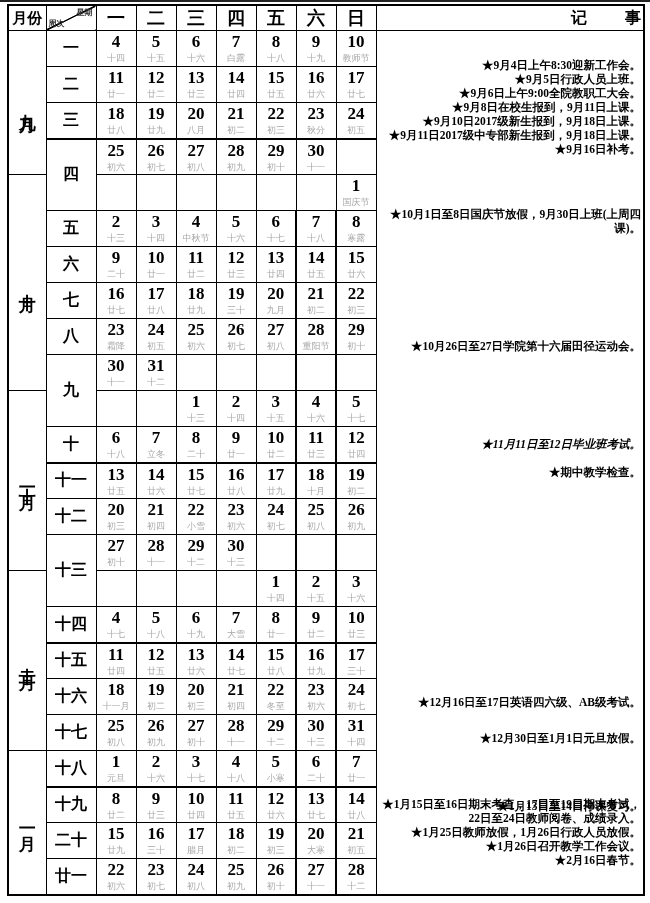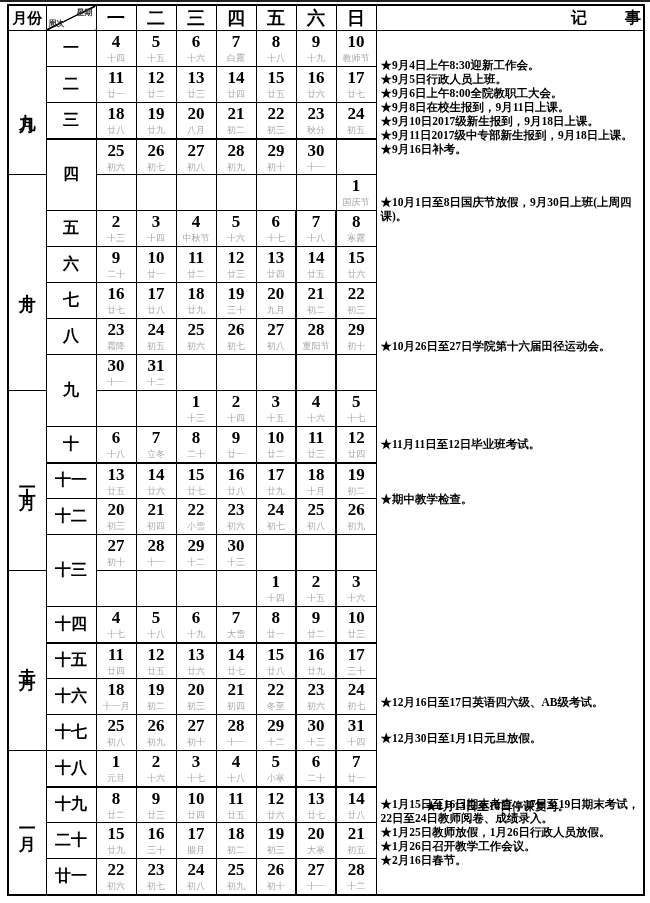--- a/index.html
+++ b/index.html
@@ -41,21 +41,21 @@
   .num { font-size:17px; font-weight:bold; line-height:18px; height:18px; padding-top:2px; }
   .lunar { font-size:9px; line-height:10px; margin-top:2px; color:#a8a8a8;
     font-family:"Liberation Sans","DejaVu Sans",sans-serif; }
 
   td.tb { border-bottom:2px solid #000; }
   td.bl { border-left:2px solid #000; }
 
   td.notes { position:relative; vertical-align:top; }
   .notes-wrap { position:absolute; top:0; left:0; right:0; bottom:0; }
   .note { position:absolute; left:4px; right:2px; font-size:11.5px; line-height:14px;
-    font-weight:bold; letter-spacing:0; }
+    font-weight:bold; letter-spacing:0;text-align:right; }
   .note-line { white-space:normal; }
 </style>
 </head>
 <body>
 
 <div class="page">
   <div class="topline"></div>
   <table class="cal">
     <colgroup>
       <col style="width:38px">
@@ -116,36 +116,36 @@
           </td>
           <td class="day">
             <div class="num">10</div>
             <div class="lunar">教师节</div>
           </td>
           <td class="notes" rowspan="24">
             <div class="notes-wrap">
               <div class="note" style="top: 27px;">
                 <div class="note-line">★9月4日上午8:30迎新工作会。</div>
                 <div class="note-line">★9月5日行政人员上班。</div>
-                <div class="note-line">★9月6日上午8:00全院教职工大会。</div>
+                <div class="note-line">★9月6日上午9:00全院教职工大会。</div>
                 <div class="note-line">★9月8日在校生报到，9月11日上课。</div>
                 <div class="note-line">★9月10日2017级新生报到，9月18日上课。</div>
                 <div class="note-line">★9月11日2017级中专部新生报到，9月18日上课。</div>
                 <div class="note-line">★9月16日补考。</div>
               </div>
-              <div class="note" style="top: 164px;">
+              <div class="note" style="top: 176px;">
                 <div class="note-line">★10月1日至8日国庆节放假，9月30日上班(上周四课)。</div>
               </div>
               <div class="note" style="top: 308px;">
                 <div class="note-line">★10月26日至27日学院第十六届田径运动会。</div>
               </div>
-              <div class="note" style="top: 406px;">
+              <div class="note" style="top: 406px; font-style: italic;">
                 <div class="note-line">★11月11日至12日毕业班考试。</div>
               </div>
-              <div class="note" style="top: 461px;">
+              <div class="note" style="top: 434px;">
                 <div class="note-line">★期中教学检查。</div>
               </div>
               <div class="note" style="top: 624px; margin-top: 40px;">
                 <div class="note-line">★12月16日至17日英语四六级、AB级考试。</div>
               </div>
               <div class="note" style="top: 700px;">
                 <div class="note-line">★12月30日至1月1日元旦放假。</div>
               </div>
               <div class="note" style="top: 768px; margin-left: 45px;">
                 <div class="note-line">★1月13日至14日停课复习。</div>

